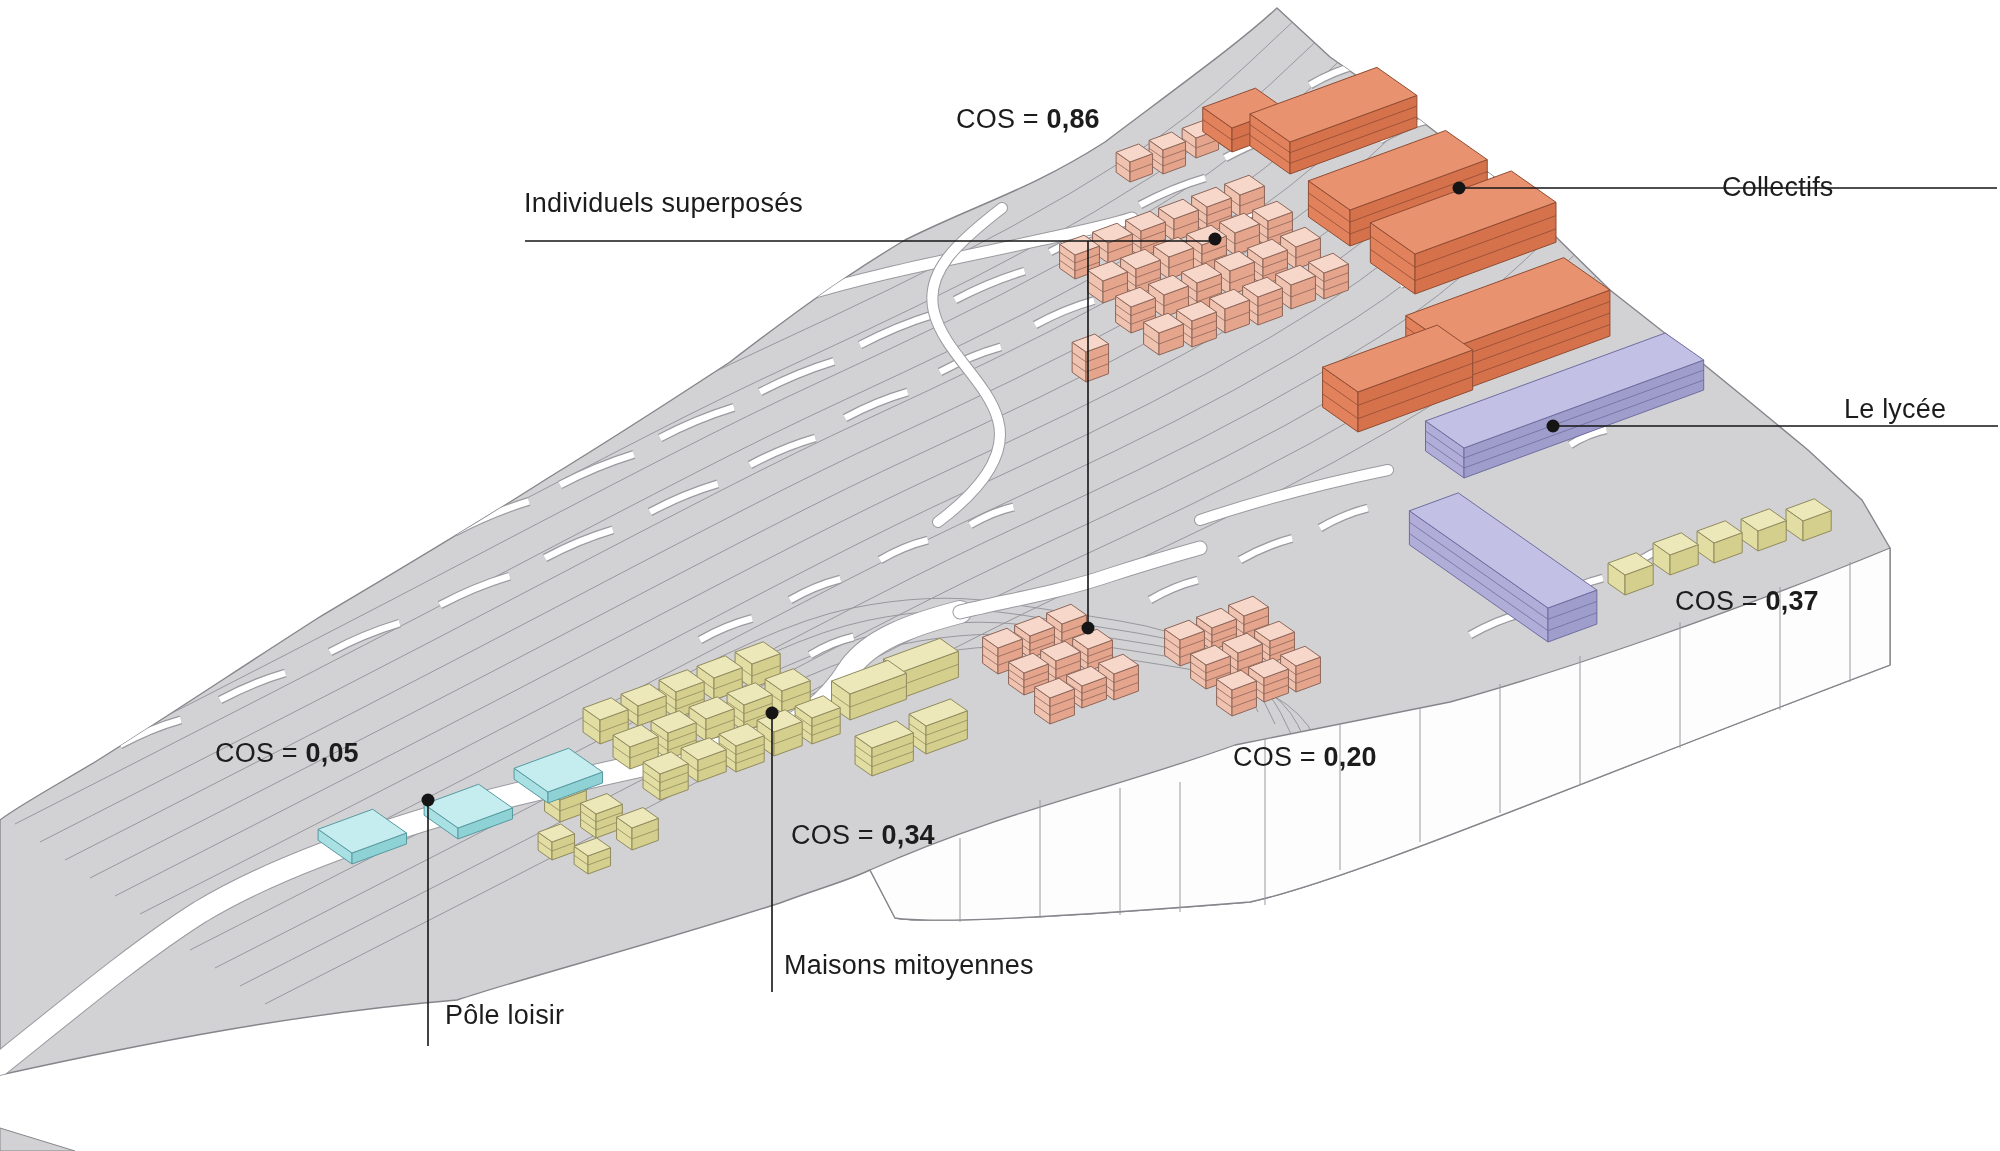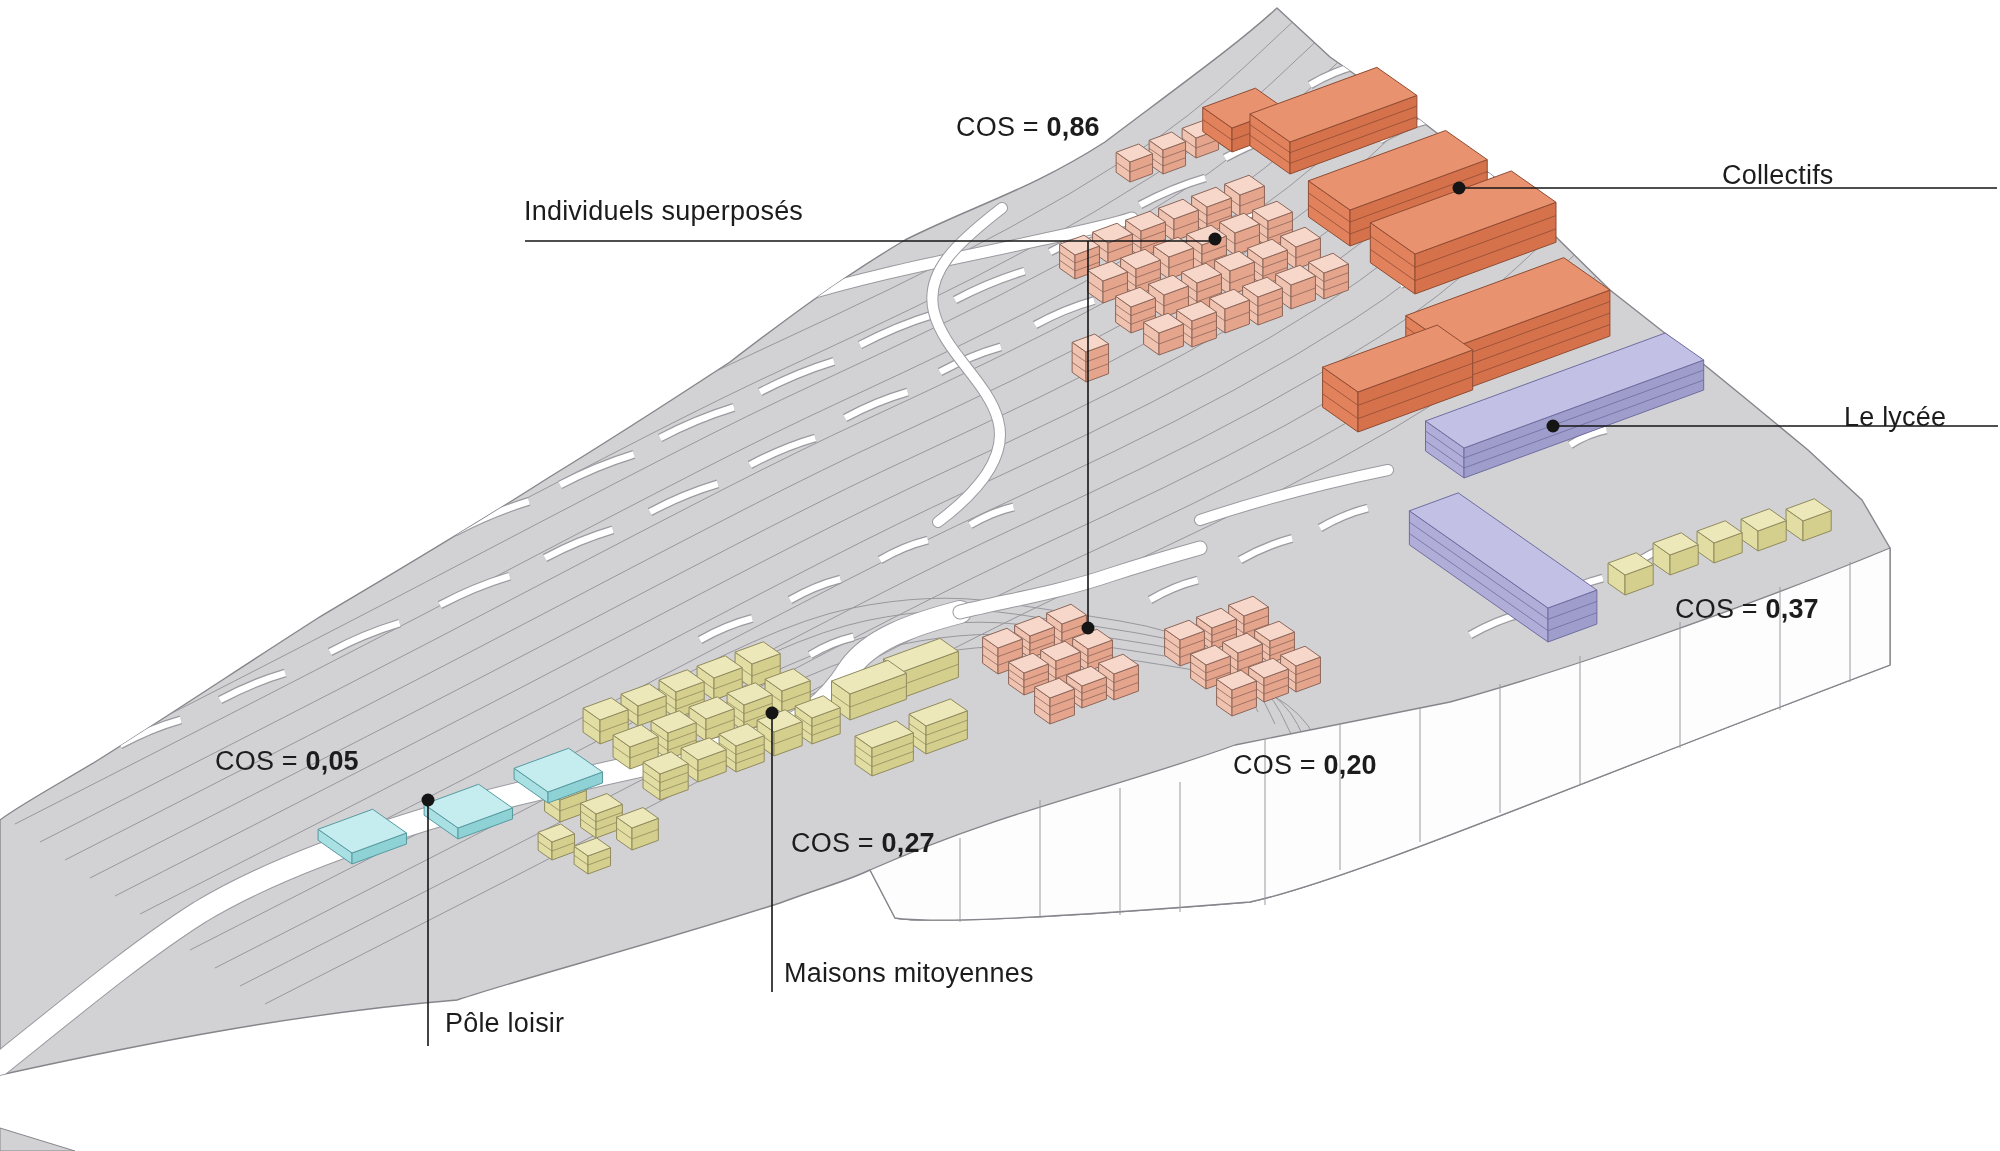--- a/index.html
+++ b/index.html
@@ -1,19 +1,19 @@
 <!DOCTYPE html>
 <html><head>
 <meta charset="utf-8">
 <style>
   html,body{margin:0;padding:0;background:#fff;}
   #stage{position:relative;width:2000px;height:1151px;background:#ffffff;overflow:hidden;
          font-family:"Liberation Sans", sans-serif;}
   #scene{position:absolute;left:0;top:0;}
-  .lbl{position:absolute;font-size:27px;color:#1c1c1c;white-space:nowrap;letter-spacing:.2px;margin-top:8px;}
+  .lbl{position:absolute;font-size:27px;color:#1c1c1c;white-space:nowrap;letter-spacing:.2px;}
   .lbl b{font-weight:bold;}
 </style>
 </head>
 <body>
 
 <div id="stage">
 
   <svg id="scene" width="2000" height="1151" viewBox="0 0 2000 1151">
     <defs>
       <clipPath id="clip-surface">
@@ -733,21 +733,21 @@
         <circle cx="1088" cy="628" r="6.5" fill="#151515"></circle>
         <circle cx="1459" cy="188" r="6.5" fill="#151515"></circle>
         <circle cx="1553" cy="426" r="6.5" fill="#151515"></circle>
         <circle cx="772" cy="713" r="6.5" fill="#151515"></circle>
         <circle cx="428" cy="800" r="6.5" fill="#151515"></circle>
       </g>
   </svg>
 
   <div class="lbl" style="left:956px;top:104px"><span>COS = </span><b>0,86</b></div>
   <div class="lbl" style="left:524px;top:188px"><span>Individuels superposés</span></div>
-  <div class="lbl" style="left:1722px;top:152px"><span>Collectifs</span></div>
+  <div class="lbl" style="left:1722px;top:172px"><span>Collectifs</span></div>
   <div class="lbl" style="left:1844px;top:394px"><span>Le lycée</span></div>
   <div class="lbl" style="left:1675px;top:586px"><span>COS = </span><b>0,37</b></div>
   <div class="lbl" style="left:1233px;top:742px"><span>COS = </span><b>0,20</b></div>
-  <div class="lbl" style="left:791px;top:820px"><span>COS = </span><b>0,27</b></div>
+  <div class="lbl" style="left:791px;top:820px"><span>COS = </span><b>0,34</b></div>
   <div class="lbl" style="left:784px;top:950px"><span>Maisons mitoyennes</span></div>
   <div class="lbl" style="left:445px;top:1000px"><span>Pôle loisir</span></div>
   <div class="lbl" style="left:215px;top:738px"><span>COS = </span><b>0,05</b></div>
 </div>
 
 </body></html>

